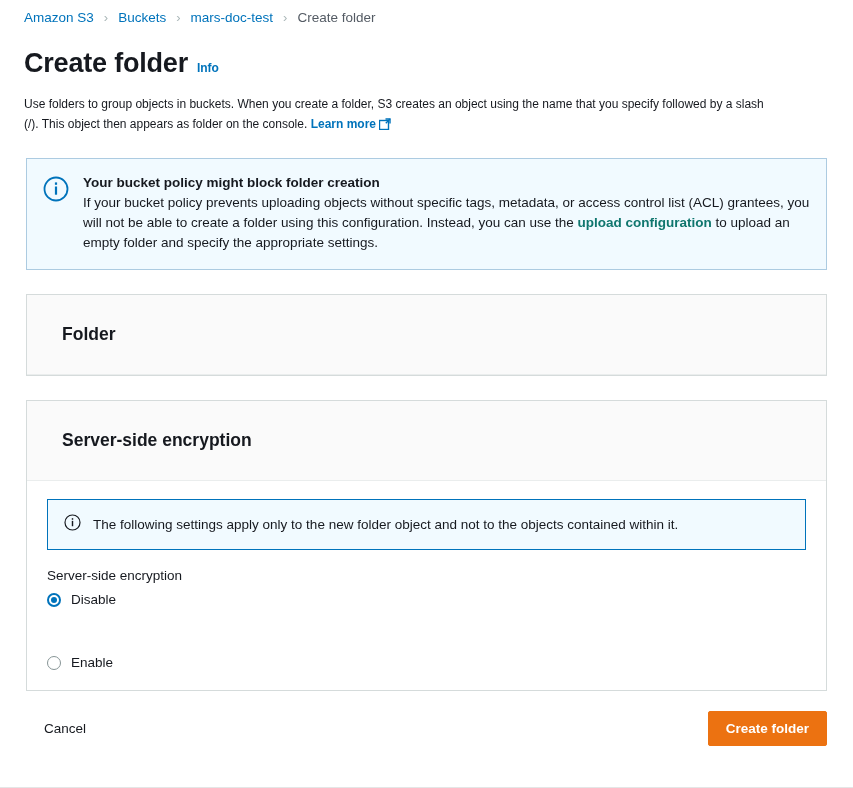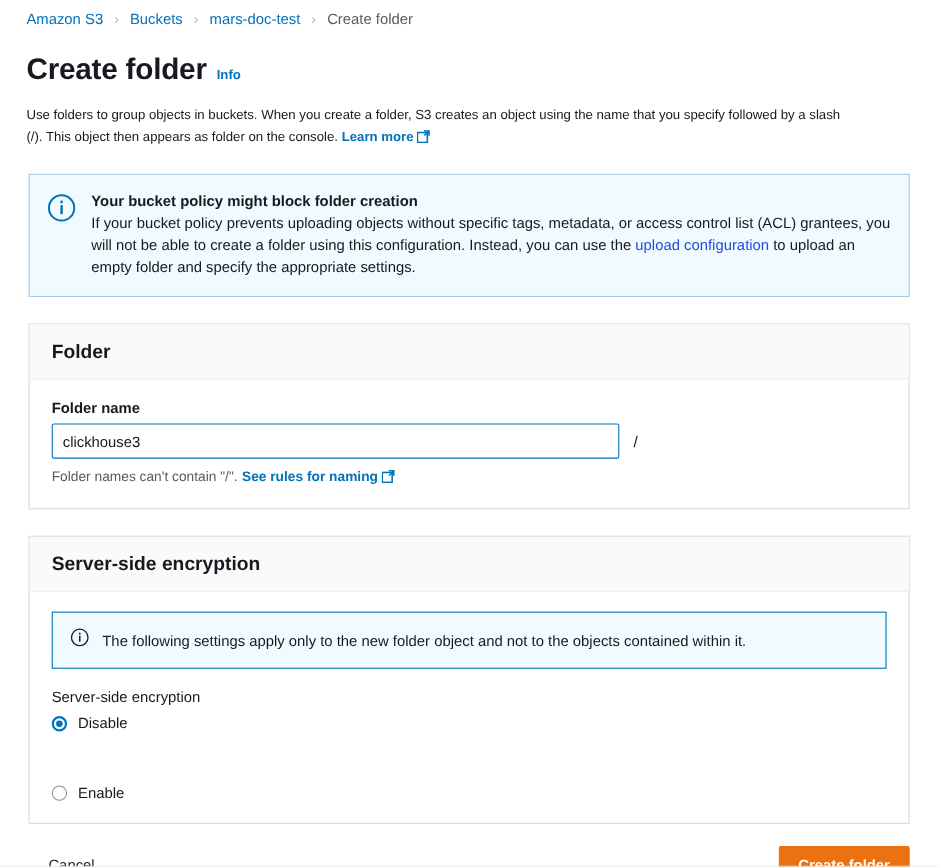--- a/index.html
+++ b/index.html
@@ -104,38 +104,39 @@
     font-weight: bold;
     color: #16191f;
     margin-bottom: 3px;
   }
   .alert-text {
     font-size: 13.5px;
     line-height: 20px;
     color: #16191f;
   }
   .alert-text a {
-    color: #1d4ed8;
+    color: #0f766e;
     text-decoration: none;
     cursor: pointer;
+    font-weight: bold;
   }
 
   
   .card {
     margin: 24px 26px 0 26px;
     border: 1px solid #d5dbdb;
     background: #ffffff;
   }
   .card-header {
     padding: 14px 20px 14px 20px;
     border-bottom: 1px solid #eaeded;
     background: #fafafa;
   }
   .card-header h2 {
-    margin: 0;
+    margin: 15px;
     font-size: 17.5px;
     font-weight: bold;
     color: #16191f;
   }
   .card-body {
     padding: 18px 20px 20px 20px;
   }
 
   .field-label {
     font-size: 13.5px;
@@ -311,34 +312,20 @@
     </span>
     <div class="alert-body">
       <div class="alert-title">Your bucket policy might block folder creation</div>
       <div class="alert-text"><span>If your bucket policy prevents uploading objects without specific tags, metadata, or access control list (ACL) grantees, you will not be able to create a folder using this configuration. Instead, you can use the </span><a>upload configuration</a><span> to upload an empty folder and specify the appropriate settings.</span></div>
     </div>
   </div>
 
   <section class="card">
     <div class="card-header">
       <h2>Folder</h2>
-    </div>
-    <div class="card-body">
-      <div class="field-label">Folder name</div>
-      <div class="input-row">
-        <input class="text-input" type="text" value="clickhouse3" style="">
-        <span class="slash">/</span>
-      </div>
-      <div class="field-hint">
-        <span>Folder names can't contain "/".</span><span class="rules-link"><span>See rules for naming</span><span class="ext-icon"><svg width="12" height="12" viewBox="0 0 12 12">
-                <rect x="0.5" y="2.5" width="9" height="9" fill="none" stroke="#0073bb" stroke-width="1.4"></rect>
-                <path d="M6.5 1 L11 1 L11 5.5" fill="none" stroke="#0073bb" stroke-width="1.4"></path>
-                <path d="M11 1 L6.8 5.2" stroke="#0073bb" stroke-width="1.4"></path>
-              </svg></span></span>
-      </div>
     </div>
   </section>
 
   <section class="card">
     <div class="card-header">
       <h2>Server-side encryption</h2>
     </div>
     <div class="card-body">
       <div class="info-box">
         <span class="alert-icon">

